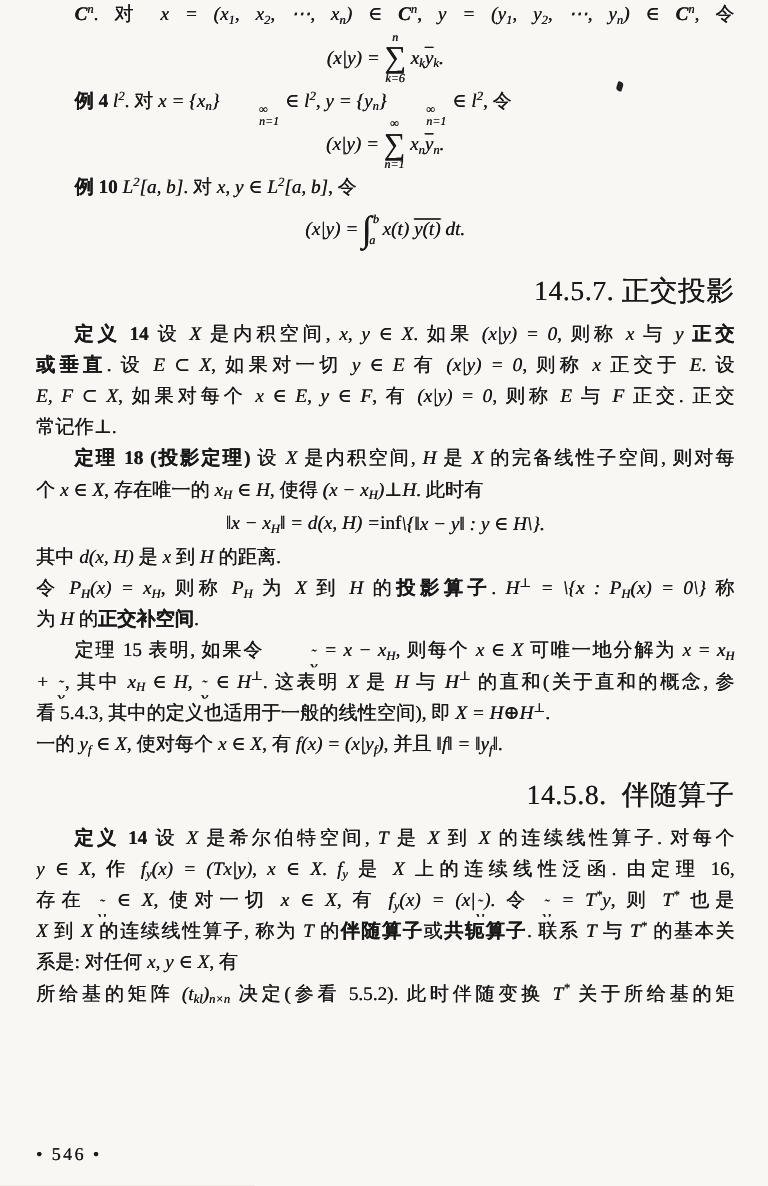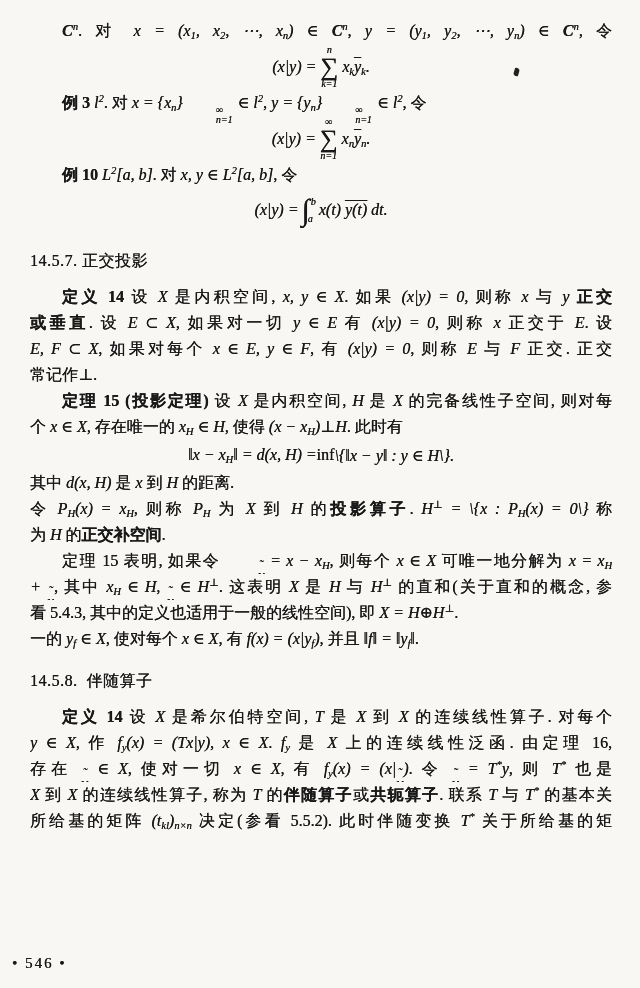--- a/index.html
+++ b/index.html
@@ -1,33 +1,33 @@
 <!DOCTYPE html>
 <html><head>
 <meta charset="utf-8">
 <style>
   html,body{margin:0;padding:0;background:#e9e7e2;}
   .page{
     position:relative;
     width:640px;height:988px;
     background:#f8f7f3;
     box-sizing:border-box;
-    padding:18px 28px 0 30px;
+    padding:0 28px 0 30px;
     color:#191919;
     font-family:"Liberation Serif","DejaVu Serif",serif;
     font-size:16px;
     text-shadow:0.25px 0 0 currentColor;
     overflow:hidden;
   }
   .ln{line-height:26px;height:26px;white-space:nowrap;}
   .ln.j{white-space:normal;text-align:justify;text-align-last:justify;overflow:hidden;}
   .ln.in{text-indent:32px;}
   .h1{
-    font-size:16px;line-height:30px;margin:14px 0 8px 0;
-    font-weight:400;white-space:pre;letter-spacing:0.5px;
+    font-size:23px;line-height:30px;margin:14px 0 8px 0;
+    font-weight:400;white-space:pre;letter-spacing:0.5px;text-align:right;
   }
   .fml{display:flex;align-items:center;justify-content:center;text-align:center;}
   .fbig{height:46px;}
   .fint{height:44px;}
   .fsm{height:30px;}
   .m{font-style:italic;}
   .m b{font-weight:700;}
   sup,sub{font-size:10.5px;line-height:0;}
   sup{vertical-align:6px;}
   sub{vertical-align:-3px;}
@@ -37,39 +37,39 @@
   .bop .bs{font-size:25px;line-height:24px;}
   .iw{display:inline-flex;align-items:center;margin:0 3px;vertical-align:middle;}
   .iw .is{font-size:30px;line-height:32px;font-style:normal;}
   .ilims{display:inline-flex;flex-direction:column;font-size:10px;line-height:11px;font-style:italic;margin-left:1px;}
   .ilims .iu{transform:translateY(-3px);}
   .ilims .il{transform:translate(-3px,3px);}
   .zs{display:inline-flex;flex-direction:column;font-size:10px;line-height:9.5px;vertical-align:-5px;font-style:italic;margin:0 1px;}
   .tl{display:inline-flex;flex-direction:column;align-items:center;vertical-align:-3px;}
   .tl .tm{font-size:13px;height:6px;line-height:5px;}
   .tl .tb{font-size:16px;line-height:15px;font-style:italic;}
-  .footer{position:absolute;left:12px;bottom:16px;font-size:15px;letter-spacing:2px;}
+  .footer{position:absolute;left:30px;bottom:16px;font-size:15px;letter-spacing:2px;}
   .speck{position:absolute;left:514px;top:68px;width:5px;height:8px;background:#222;border-radius:1px 3px 1px 3px;transform:rotate(18deg);}
 </style>
 </head>
 <body>
 
 <div class="page">
   <div id="doc-body">
       <div class="ln in j"><span class="m"><b>C</b><sup>n</sup></span>. 对 <span class="m">x = (x<sub>1</sub>, x<sub>2</sub>, ⋯, x<sub>n</sub>) ∈ <b>C</b><sup>n</sup></span>, <span class="m">y = (y<sub>1</sub>, y<sub>2</sub>, ⋯, y<sub>n</sub>) ∈ <b>C</b><sup>n</sup></span>, 令</div>
       <div class="fml fbig">
         <span class="m">(x|y) = </span>
         <span class="bop">
           <span class="bl">n</span>
           <span class="bs">∑</span>
-          <span class="bl">k=1</span>
+          <span class="bl">k=6</span>
         </span>
         <span class="m">x<sub>k</sub><span class="ov">y</span><sub>k</sub>.</span>
       </div>
-      <div class="ln in"><b>例 3</b>  <span class="m">l<sup>2</sup></span>. 对 <span class="m">x = {x<sub>n</sub>}<span class="zs">
+      <div class="ln in"><b>例 4</b>  <span class="m">l<sup>2</sup></span>. 对 <span class="m">x = {x<sub>n</sub>}<span class="zs">
             <span>∞</span>
             <span>n=1</span>
           </span> ∈ l<sup>2</sup></span>, <span class="m">y = {y<sub>n</sub>}<span class="zs">
             <span>∞</span>
             <span>n=1</span>
           </span> ∈ l<sup>2</sup></span>, 令</div>
       <div class="fml fbig">
         <span class="m">(x|y) = </span>
         <span class="bop">
           <span class="bl">∞</span>
@@ -88,21 +88,21 @@
             <span class="il">a</span>
           </span>
         </span>
         <span class="m">x(t) <span class="ov">y(t)</span> dt.</span>
       </div>
       <div class="h1">14.5.7. 正交投影</div>
       <div class="ln in j"><b>定义 14</b>  设 <span class="m">X</span> 是内积空间, <span class="m">x, y ∈ X</span>. 如果 <span class="m">(x|y) = 0</span>, 则称 <span class="m">x</span> 与 <span class="m">y</span> <b>正交</b></div>
       <div class="ln j"><b>或垂直</b>. 设 <span class="m">E ⊂ X</span>, 如果对一切 <span class="m">y ∈ E</span> 有 <span class="m">(x|y) = 0</span>, 则称 <span class="m">x</span> 正交于 <span class="m">E</span>. 设</div>
       <div class="ln j"><span class="m">E, F ⊂ X</span>, 如果对每个 <span class="m">x ∈ E, y ∈ F</span>, 有 <span class="m">(x|y) = 0</span>, 则称 <span class="m">E</span> 与 <span class="m">F</span> 正交. 正交</div>
       <div class="ln">常记作⊥.</div>
-      <div class="ln in j"><b>定理 15 (投影定理)</b>  设 <span class="m">X</span> 是内积空间, <span class="m">H</span> 是 <span class="m">X</span> 的完备线性子空间, 则对每</div>
+      <div class="ln in j"><b>定理 18 (投影定理)</b>  设 <span class="m">X</span> 是内积空间, <span class="m">H</span> 是 <span class="m">X</span> 的完备线性子空间, 则对每</div>
       <div class="ln">个 <span class="m">x ∈ X</span>, 存在唯一的 <span class="m">x<sub>H</sub> ∈ H</span>, 使得 <span class="m">(x − x<sub>H</sub>)⊥H</span>. 此时有</div>
       <div class="fml fsm"><span class="m">‖x − x<sub>H</sub>‖ = d(x, H) = </span> inf <span class="m">\{‖x − y‖ : y ∈ H\}.</span></div>
       <div class="ln">其中 <span class="m">d(x, H)</span> 是 <span class="m">x</span> 到 <span class="m">H</span> 的距离.</div>
       <div class="ln j">令 <span class="m">P<sub>H</sub>(x) = x<sub>H</sub></span>, 则称 <span class="m">P<sub>H</sub></span> 为 <span class="m">X</span> 到 <span class="m">H</span> 的<b>投影算子</b>.  <span class="m">H<sup>⊥</sup> = \{x : P<sub>H</sub>(x) = 0\}</span> 称</div>
       <div class="ln">为 <span class="m">H</span> 的<b>正交补空间</b>.</div>
       <div class="ln in j">定理 15 表明, 如果令 <span class="m"><span class="tl">
             <span class="tm">˜</span>
             <span class="tb">x</span>
           </span> = x − x<sub>H</sub></span>, 则每个 <span class="m">x ∈ X</span> 可唯一地分解为 <span class="m">x = x<sub>H</sub></span></div>
       <div class="ln j"><span class="m">+ <span class="tl">
@@ -121,17 +121,18 @@
             <span class="tm">˜</span>
             <span class="tb">y</span>
           </span> ∈ X</span>, 使对一切 <span class="m">x ∈ X</span>, 有 <span class="m">f<sub>y</sub>(x) = (x|<span class="tl">
             <span class="tm">˜</span>
             <span class="tb">y</span>
           </span>)</span>. 令 <span class="m"><span class="tl">
             <span class="tm">˜</span>
             <span class="tb">y</span>
           </span> = T<sup>*</sup>y</span>, 则 <span class="m">T<sup>*</sup></span> 也是</div>
       <div class="ln j"><span class="m">X</span> 到 <span class="m">X</span> 的连续线性算子, 称为 <span class="m">T</span> 的<b>伴随算子</b>或<b>共轭算子</b>. 联系 <span class="m">T</span> 与 <span class="m">T<sup>*</sup></span> 的基本关</div>
+      <div class="ln">系是: 对任何 <span class="m">x, y ∈ X</span>, 有</div>
       <div class="ln j">所给基的矩阵 <span class="m">(t<sub>kl</sub>)<sub>n×n</sub></span> 决定(参看 5.5.2). 此时伴随变换 <span class="m">T<sup>*</sup></span> 关于所给基的矩</div>
     </div>
   <div class="speck"></div>
   <div class="footer">• 546 •</div>
 </div>
 
 </body></html>

